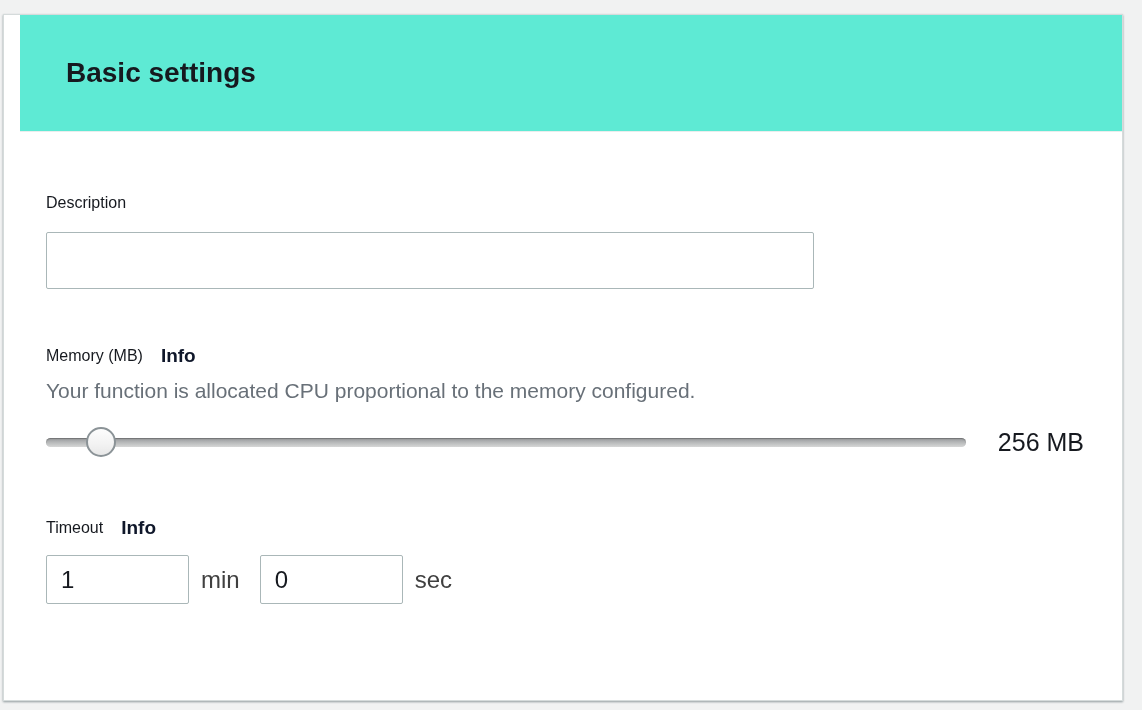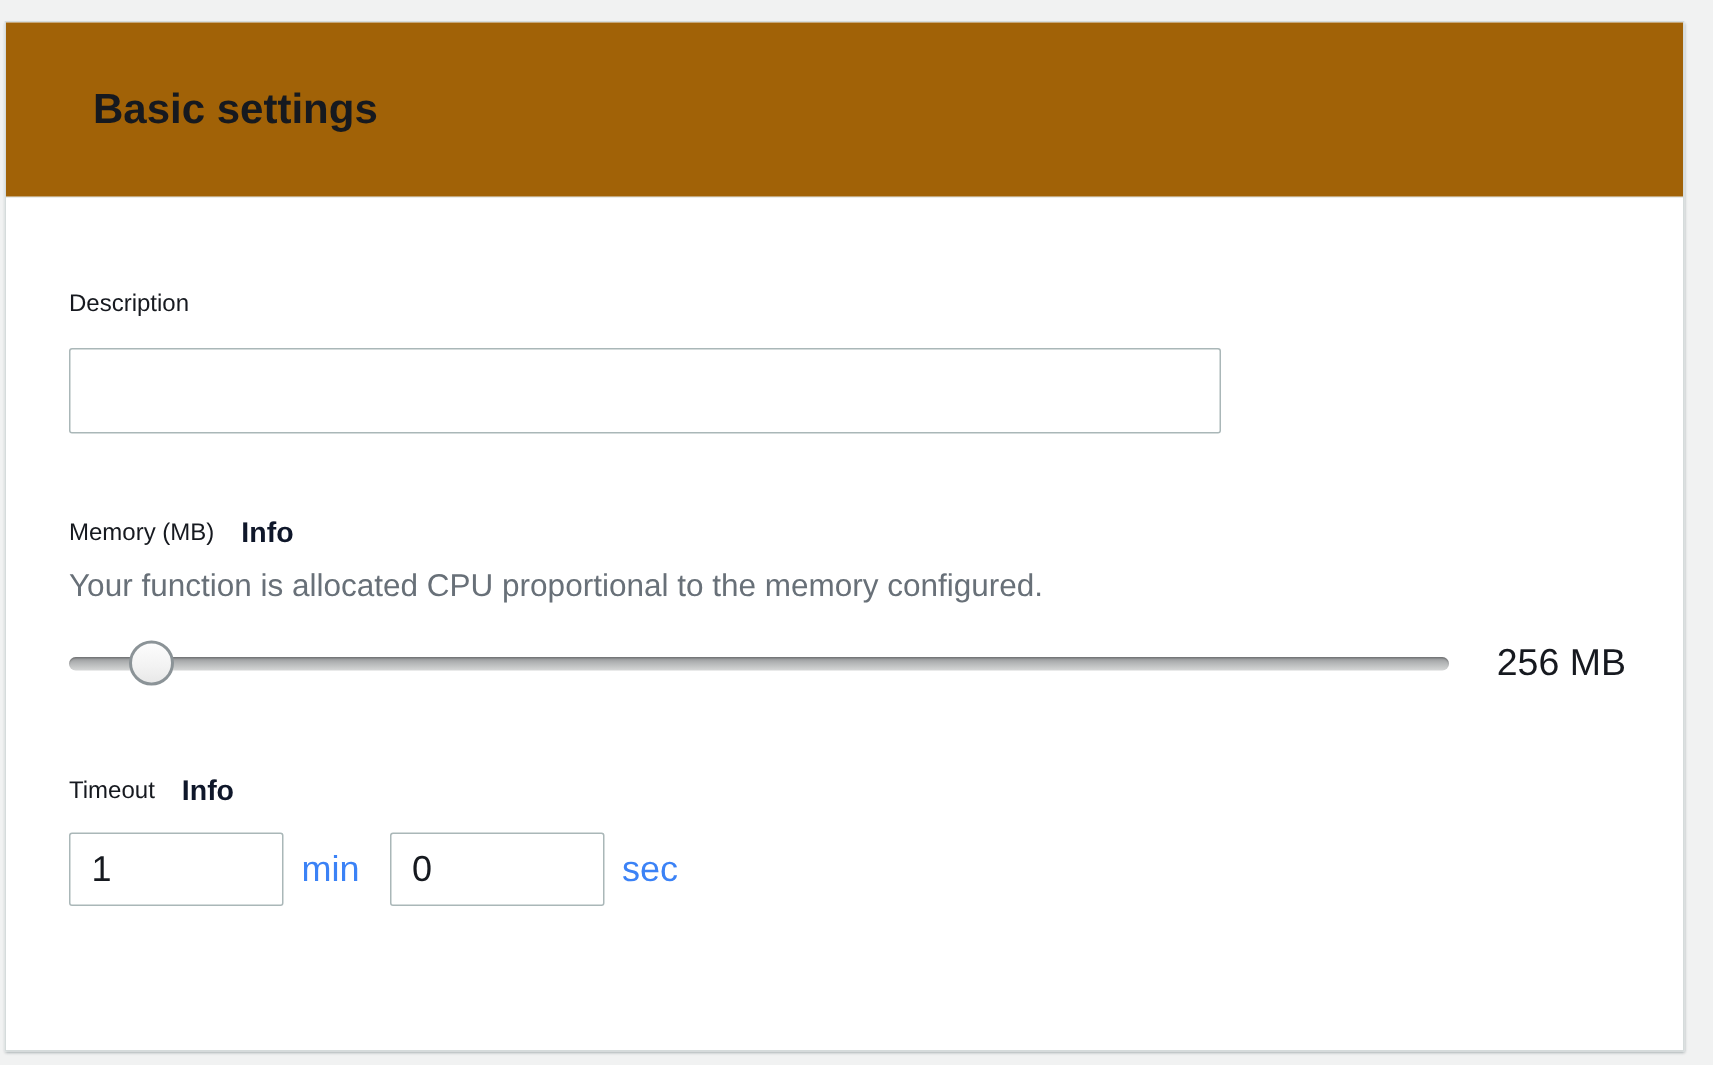--- a/index.html
+++ b/index.html
@@ -13,23 +13,24 @@
   }
   .panel {
     position: absolute;
     left: 3px; top: 14px;
     width: 1120px; height: 687px;
     background: #ffffff;
     border: 1px solid #d5dbdb;
     box-shadow: 0 1px 2px 0 rgba(0, 28, 36, 0.4);
   }
   .panel-header {
-    background: #a16207;
+    background: #5eead4;
     border-bottom: 1px solid #eaeded;
-    padding: 40px 58px;
+    padding: 40px 46px;
+    margin-left: 16px;
   }
   .panel-title {
     font-size: 28px;
     font-weight: 700;
     line-height: 36px;
     color: #16191f;
   }
   .panel-body {
     padding: 56px 38px 0 42px;
   }
@@ -118,21 +119,21 @@
     align-items: center;
     margin-top: 12px;
   }
   .timeout-input {
     width: 143px;
     height: 49px;
     padding: 0 14px;
   }
   .unit-label {
     font-size: 24px;
-    color: #3b82f6;
+    color: #404040;
     margin-left: 12px;
   }
   .unit-label.first { margin-right: 20px; }
 </style>
 </head>
 <body>
 
 <div class="panel">
   <div class="panel-header">
     <h2 class="panel-title">Basic settings</h2>

